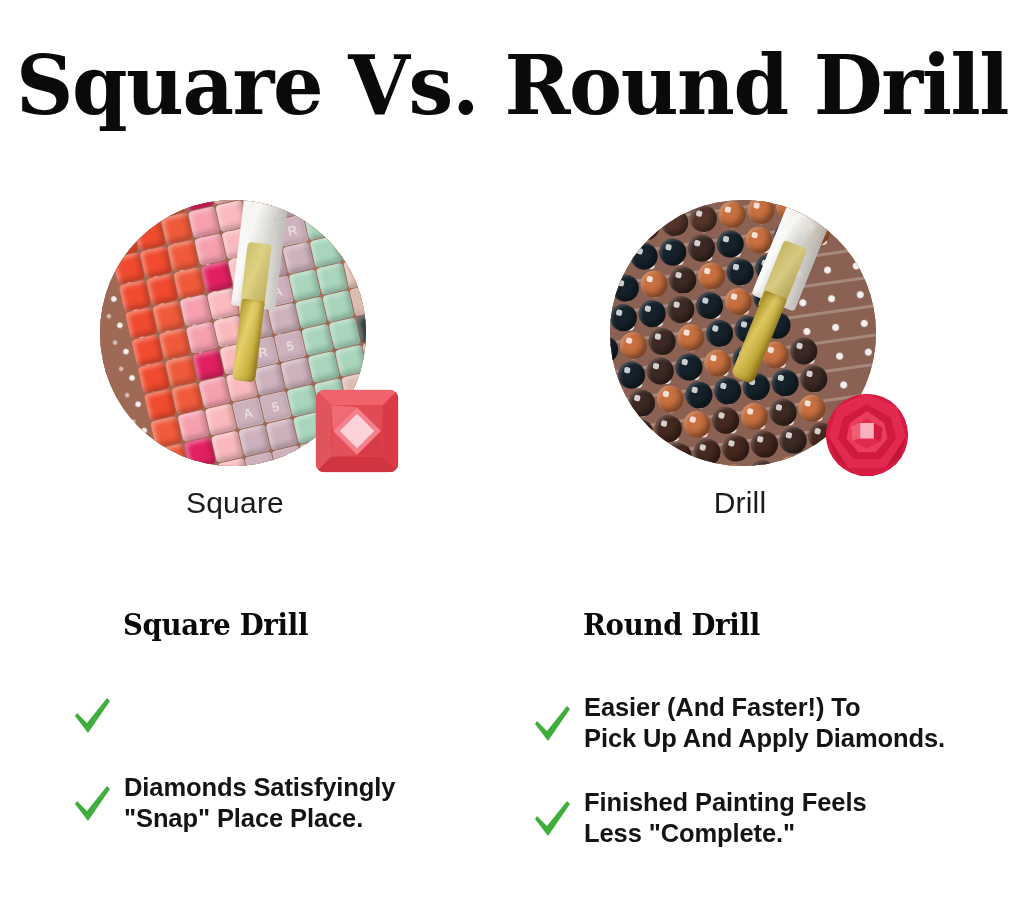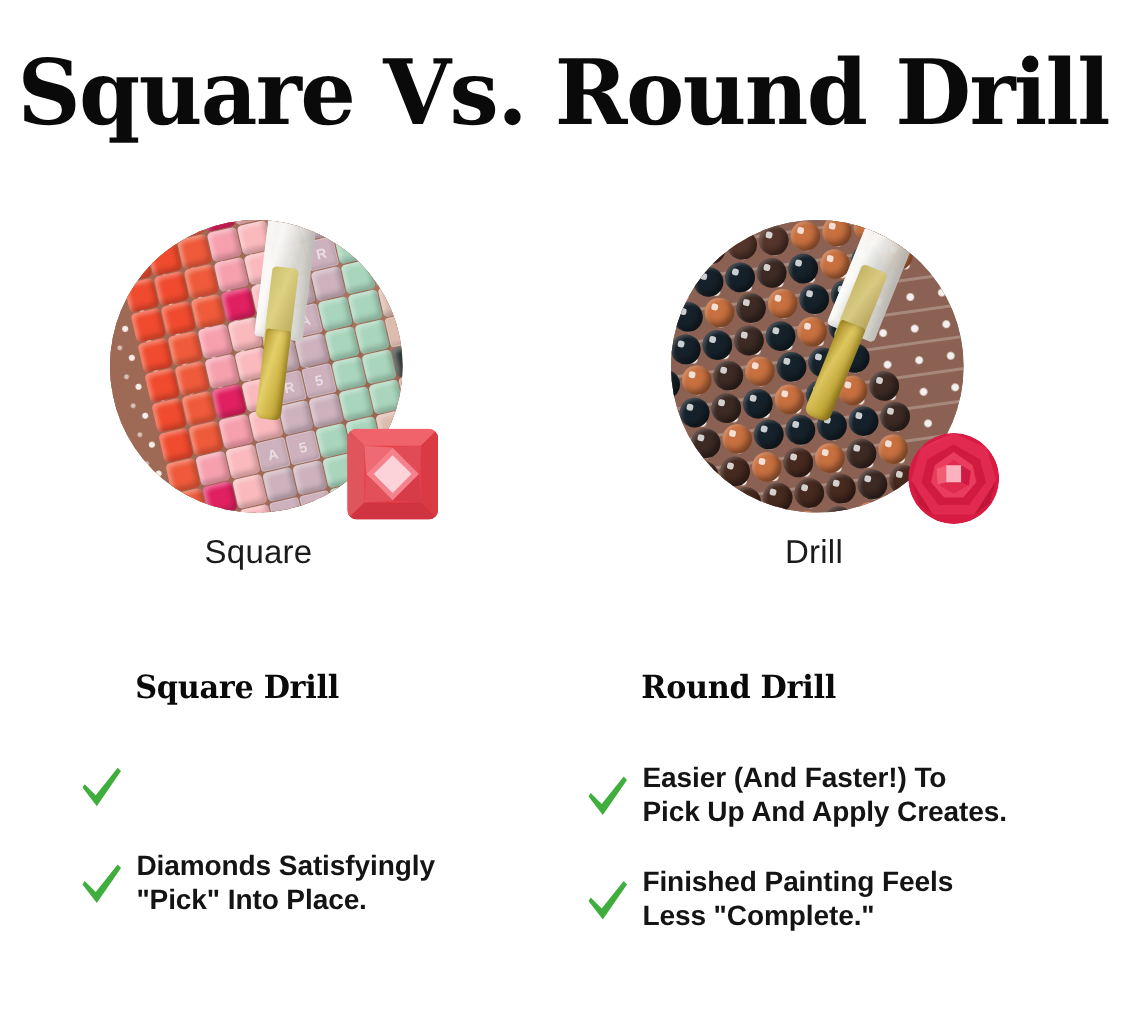--- a/index.html
+++ b/index.html
@@ -563,32 +563,32 @@
       <svg class="check-icon" viewBox="0 0 40 46">
         <path d="M3 24 L5 21 L15 31 L35 6 L38 9 L16 41 Z" fill="#3fae3c"></path>
       </svg>
     </div>
 
     <div class="bullet-row">
       <svg class="check-icon" viewBox="0 0 40 46">
         <path d="M3 24 L5 21 L15 31 L35 6 L38 9 L16 41 Z" fill="#3fae3c"></path>
       </svg>
       <div class="bullet-text">Diamonds Satisfyingly
-"Pick" Into Place.</div>
+"Snap" Place Place.</div>
     </div>
   </div>
 
   <div class="bullets right">
 
     <div class="bullet-row">
       <svg class="check-icon" viewBox="0 0 40 46">
         <path d="M3 24 L5 21 L15 31 L35 6 L38 9 L16 41 Z" fill="#3fae3c"></path>
       </svg>
       <div class="bullet-text">Easier (And Faster!) To
-Pick Up And Apply Creates.</div>
+Pick Up And Apply Diamonds.</div>
     </div>
 
     <div class="bullet-row">
       <svg class="check-icon" viewBox="0 0 40 46">
         <path d="M3 24 L5 21 L15 31 L35 6 L38 9 L16 41 Z" fill="#3fae3c"></path>
       </svg>
       <div class="bullet-text">Finished Painting Feels
 Less "Complete."</div>
     </div>
   </div>

